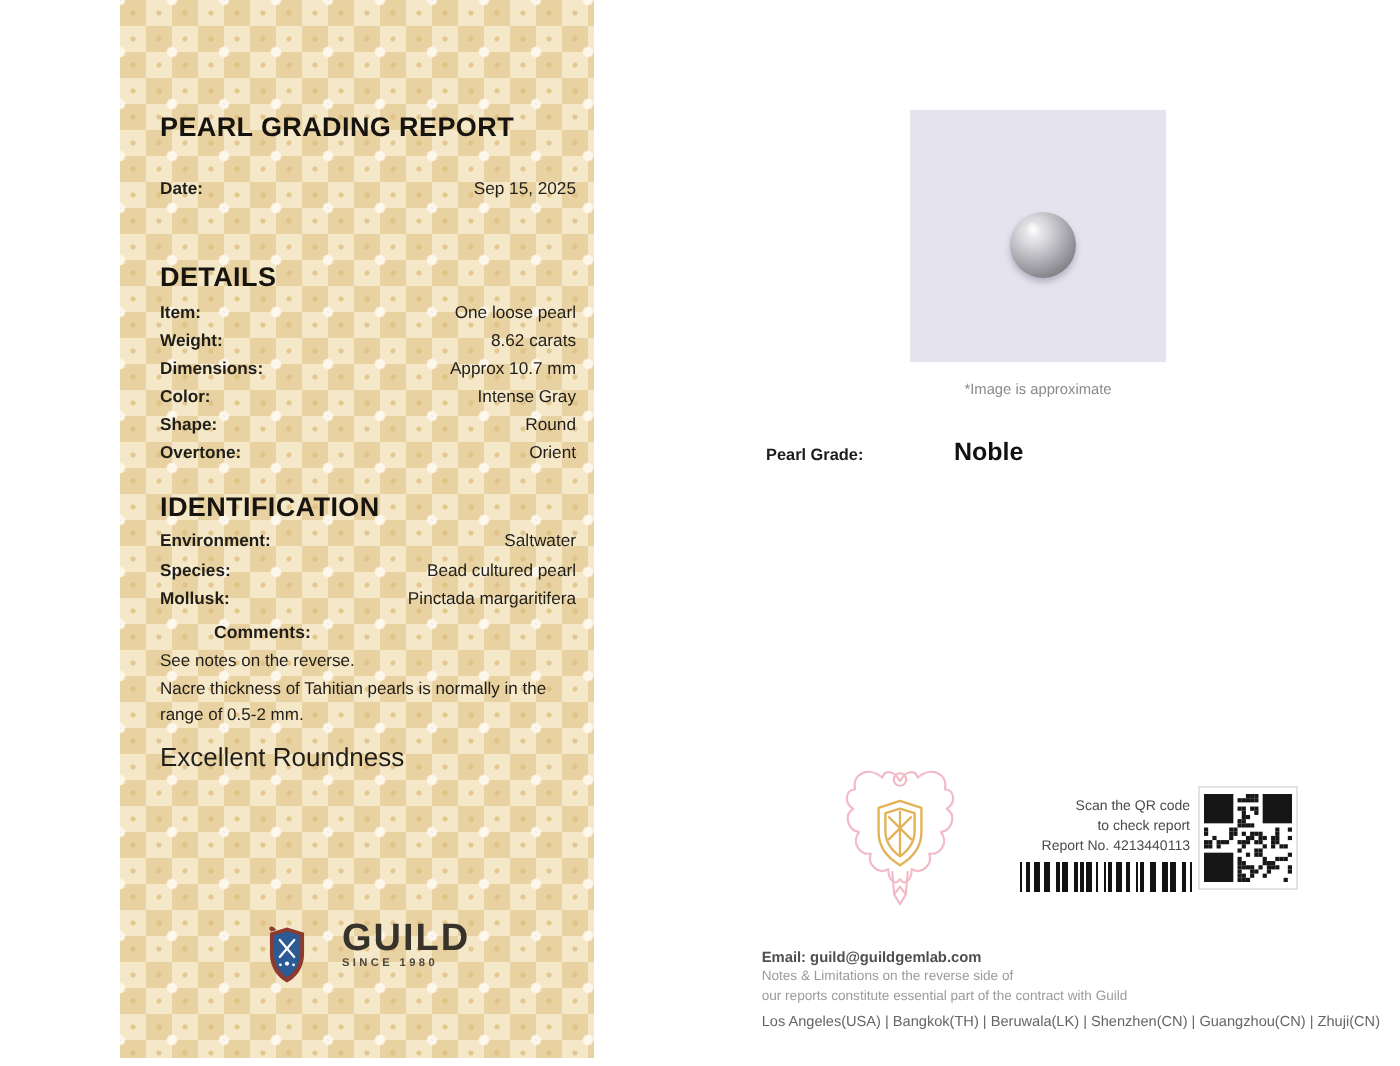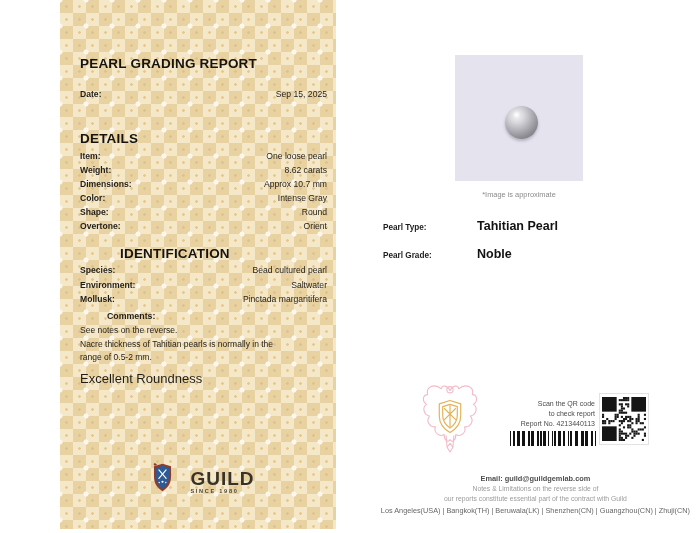--- a/index.html
+++ b/index.html
@@ -1,21 +1,21 @@
 <!DOCTYPE html>
 <html><head>
 <meta charset="utf-8">
 <style>
   * { margin:0; padding:0; box-sizing:border-box; }
   body { background:#ffffff; font-family:"Liberation Sans", sans-serif; }
   .canvas { position:relative; width:700px; height:533px; background:#ffffff; overflow:hidden; }
 
   
   .panel-left {
-    position:absolute; left:60px; top:0; width:276px; height:529px;
+    position:absolute; left:60px; top:0; width:237px; height:529px;
     background-color:#e9d2a2;
     background-image:
       radial-gradient(circle, #fcf7ea 0 2.2px, rgba(0,0,0,0) 3px),
       radial-gradient(circle, rgba(222,186,120,.7) 0 1px, rgba(0,0,0,0) 1.6px),
       linear-gradient(45deg, #f4e8c9 25%, rgba(0,0,0,0) 25%, rgba(0,0,0,0) 75%, #f4e8c9 75%),
       linear-gradient(45deg, #f4e8c9 25%, rgba(0,0,0,0) 25%, rgba(0,0,0,0) 75%, #f4e8c9 75%);
     background-size: 26px 26px, 13px 13px, 26px 26px, 26px 26px;
     background-position: 13px 13px, 0 0, 0 0, 13px 13px;
     color:#211e18;
   }
@@ -25,34 +25,34 @@
 
   .kv-row { display:flex; justify-content:space-between; align-items:baseline; }
   .kv-row .lbl { font-weight:bold; font-size:8.6px; }
   .kv-row .val { font-size:8.6px; font-weight:normal; }
 
   .meta-rows { position:absolute; top:89px; left:0; right:0; }
   .meta-rows .kv-row { height:17px; }
 
   .sec-heading { position:absolute; left:0; font-size:13.5px; font-weight:bold; color:#17140f; letter-spacing:.2px; }
   .h-details { top:131px; }
-  .h-ident   { top:246px;margin-left:40px; }
+  .h-ident   { top:246px; }
 
   .details-rows { position:absolute; top:151px; left:0; right:0; }
   .details-rows .kv-row { height:14px; }
 
   .ident-rows { position:absolute; top:265px; left:0; right:0; }
   .ident-rows .kv-row { height:14.5px; }
 
   .comments-label { position:absolute; top:311px; left:0; font-weight:bold; font-size:8.8px;margin-left:27px; }
   .comment-1 { position:absolute; top:325px; left:0; font-size:8.5px; }
   .comment-2 { position:absolute; top:338px; left:0; width:206px; font-size:8.5px; line-height:13px; }
   .roundness-note { position:absolute; top:371px; left:0; font-size:13px; }
 
-  .logo-block { position:absolute; top:461px; left:0; right:0; display:flex; justify-content:center; align-items:flex-end; gap:17px; }
+  .logo-block { position:absolute; top:461px; left:0; right:0; display:flex; justify-content:center; align-items:flex-start; gap:17px; }
   .logo-shield { width:21px; height:33px; }
   .logo-text { text-align:left; }
   .logo-name { font-size:19px; font-weight:bold; color:#38332a; letter-spacing:1px; line-height:17px; }
   .logo-tagline { font-size:5.6px; font-weight:bold; color:#4c463c; letter-spacing:1.7px; margin-top:1px; }
 
   
   .pearl-photo {
     position:absolute; left:455px; top:55px; width:128px; height:126px;
     background:#e5e3ee;
   }
@@ -73,21 +73,21 @@
   .field-row .fval { font-size:12.5px; font-weight:600; color:#121212; }
 
   .watermark { position:absolute; left:420px; top:381px; width:60px; height:74px; }
 
   .qr-text { position:absolute; right:105px; top:399px; text-align:right; font-size:7px; color:#4a4a4a; line-height:10px; }
   .barcode { position:absolute; left:510px; top:431px; width:86px; height:15px; }
   .qr-box { position:absolute; left:599px; top:393px; width:50px; height:52px; background:#fff; border:1px solid #e2e2e2; display:flex; align-items:center; justify-content:center; }
   .qr-box svg { width:44px; height:44px; }
   .qr-box svg rect { fill:#161616; }
 
-  .footer { position:absolute; right:10px; top:473px; text-align:center;margin-left:40px; }
+  .footer { position:absolute; right:10px; top:473px; text-align:left;margin-left:40px; }
   .footer .f-email { font-size:7.4px; font-weight:bold; color:#4f4f4f; line-height:11px; }
   .footer .f-note { font-size:6.8px; color:#9b9b9b; line-height:10px; }
   .footer .f-cities { font-size:7.3px; color:#666666; line-height:11px; margin-top:1px; white-space:nowrap; }
 </style>
 </head>
 <body>
 
 <div class="canvas">
 
   <section class="panel-left">
@@ -125,26 +125,26 @@
         </div>
         <div class="kv-row">
           <span class="lbl">Overtone:</span>
           <span class="val">Orient</span>
         </div>
       </div>
 
       <h2 class="sec-heading h-ident">IDENTIFICATION</h2>
       <div class="ident-rows">
         <div class="kv-row">
+          <span class="lbl">Environment:</span>
+          <span class="val">Saltwater</span>
+        </div>
+        <div class="kv-row">
           <span class="lbl">Species:</span>
           <span class="val">Bead cultured pearl</span>
-        </div>
-        <div class="kv-row">
-          <span class="lbl">Environment:</span>
-          <span class="val">Saltwater</span>
         </div>
         <div class="kv-row">
           <span class="lbl">Mollusk:</span>
           <span class="val">Pinctada margaritifera</span>
         </div>
       </div>
 
       <div class="comments-label">Comments:</div>
       <div class="comment-1">See notes on the reverse.</div>
       <div class="comment-2">Nacre thickness of Tahitian pearls is normally in the range of 0.5-2 mm.</div>
@@ -170,24 +170,20 @@
       </div>
     </div>
   </section>
 
   <div class="pearl-photo">
     <div class="pearl"></div>
   </div>
   <div class="photo-caption">*Image is approximate</div>
 
   <div class="fields">
-    <div class="field-row">
-      <span class="flbl">Pearl Type:</span>
-      <span class="fval">Tahitian Pearl</span>
-    </div>
     <div class="field-row">
       <span class="flbl">Pearl Grade:</span>
       <span class="fval">Noble</span>
     </div>
   </div>
 
   <svg class="watermark" viewBox="0 0 60 76">
     <g fill="none" stroke="#f2bac7" stroke-width="1.1" stroke-linejoin="round">
       <path d="M30 10 C27 4 22 4 21 8 C14 2 5 6 7 14 C2 14 1 21 6 24 C1 27 3 35 9 36 C5 41 9 48 15 47 C13 53 19 58 24 55 C24 61 28 64 30 60"></path>
       <path d="M30 10 C33 4 38 4 39 8 C46 2 55 6 53 14 C58 14 59 21 54 24 C59 27 57 35 51 36 C55 41 51 48 45 47 C47 53 41 58 36 55 C36 61 32 64 30 60"></path>

